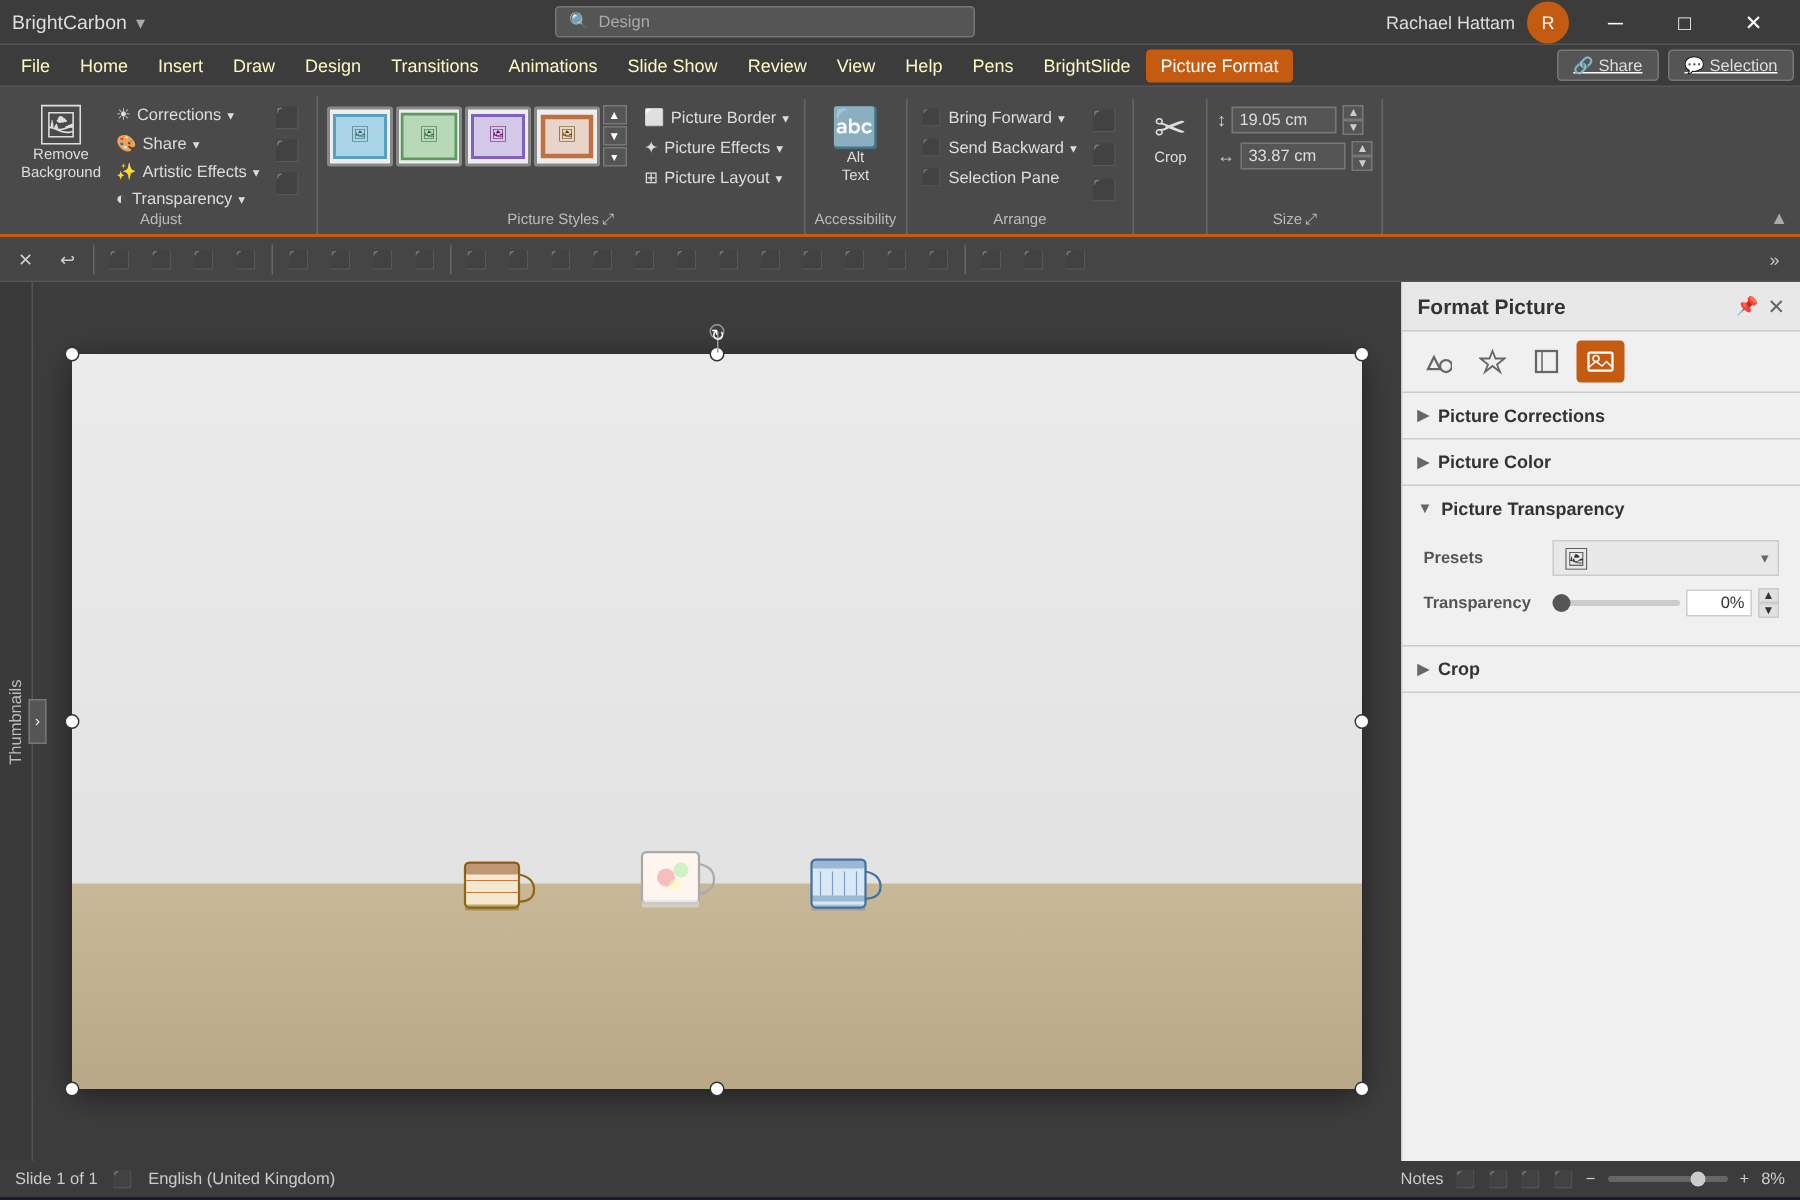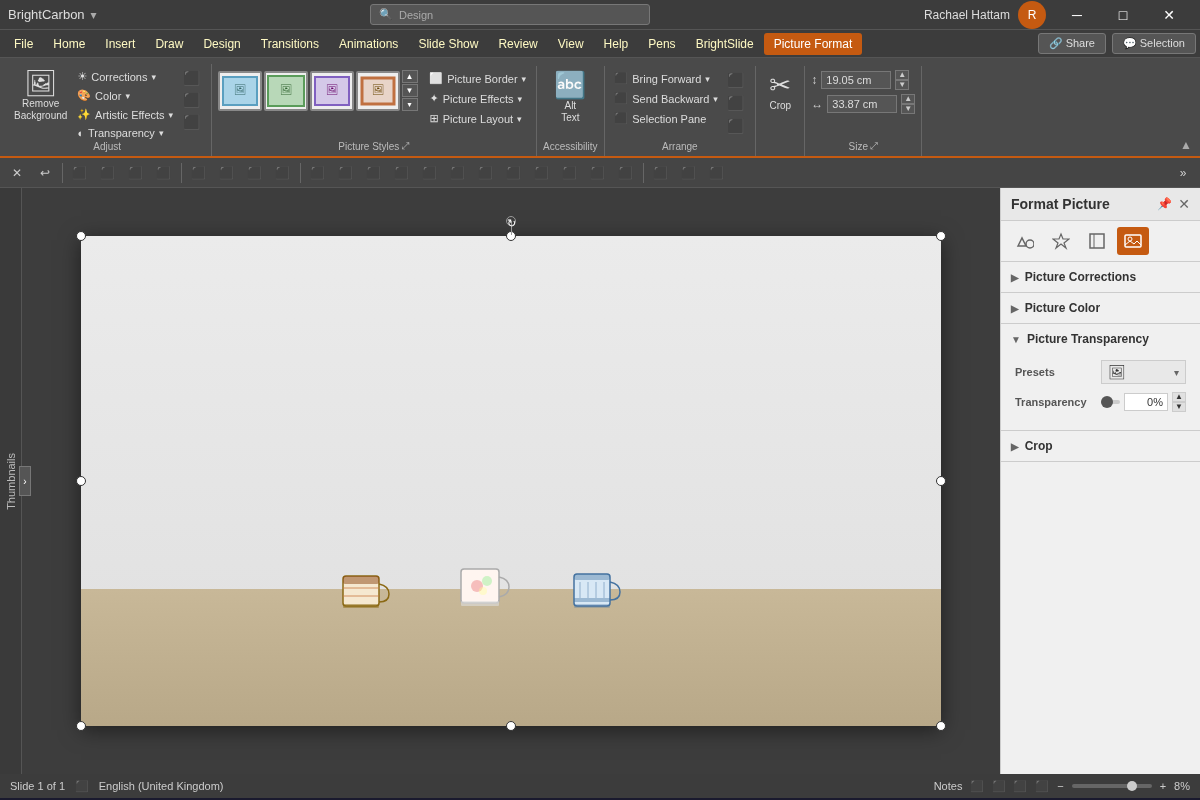--- a/index.html
+++ b/index.html
@@ -43,21 +43,21 @@
       border-bottom: 1px solid #555;
     }
     .menu-item {
       padding: 4px 10px;
       cursor: pointer;
       font-size: 12px;
       color: #fef9c3;
       border-radius: 3px;
     }
     .menu-item.active { background: #c55a11; color: #fff; }
-    .ribbon-share { margin-left: auto; display: flex; gap: 6px; }
+    .ribbon-share { margin-left: auto; display: flex; gap: 6px; text-decoration: underline; }
     .ribbon-btn {
       background: #555;
       border: 1px solid #777;
       padding: 3px 10px;
       border-radius: 3px;
       cursor: pointer;
       color: #ddd;
       font-size: 11px;
     }
 
@@ -273,21 +273,21 @@
     
     .slide-photo {
       width: 100%;
       height: 100%;
       position: relative;
       overflow: hidden;
     }
 
     
     .format-panel {
-      width: 200px;
+      width: 266px;
       background: #f0f0f0;
       color: #333;
       border-left: 1px solid #ccc;
       display: flex;
       flex-direction: column;
     }
     .format-panel-header {
       background: #e8e8e8;
       padding: 8px 10px;
       display: flex;
@@ -508,21 +508,21 @@
         <div class="label">Remove<br>Background</div>
       </div>
       <div style="display:flex; flex-direction:column; gap:2px;">
         <div class="ribbon-small-btn">
           <span>☀</span>
           <span>Corrections</span>
           <span style="font-size:9px;">▾</span>
         </div>
         <div class="ribbon-small-btn">
           <span>🎨</span>
-          <span>Color</span>
+          <span>Share</span>
           <span style="font-size:9px;">▾</span>
         </div>
         <div class="ribbon-small-btn">
           <span>✨</span>
           <span>Artistic Effects</span>
           <span style="font-size:9px;">▾</span>
         </div>
         <div class="ribbon-small-btn">
           <span>◐</span>
           <span>Transparency</span>

